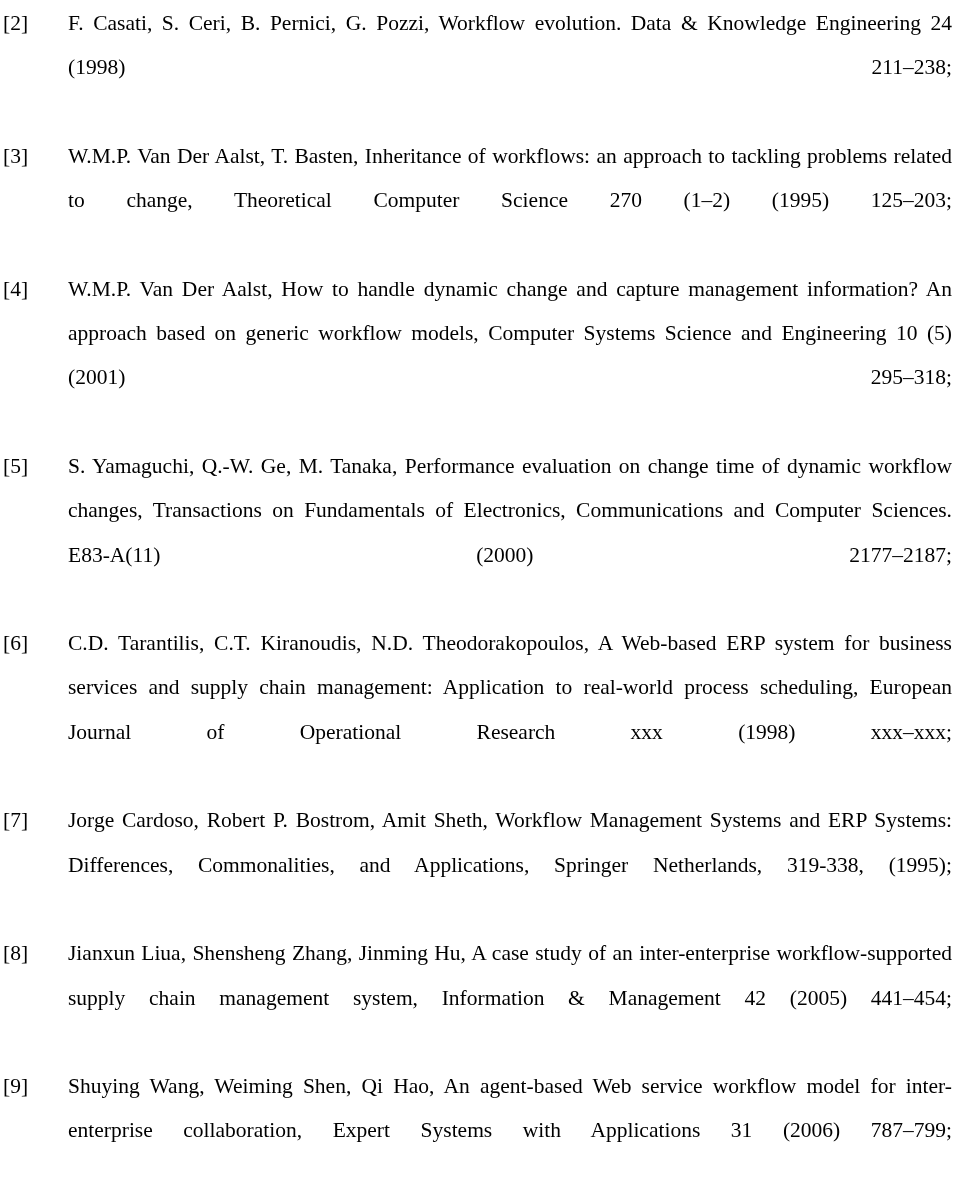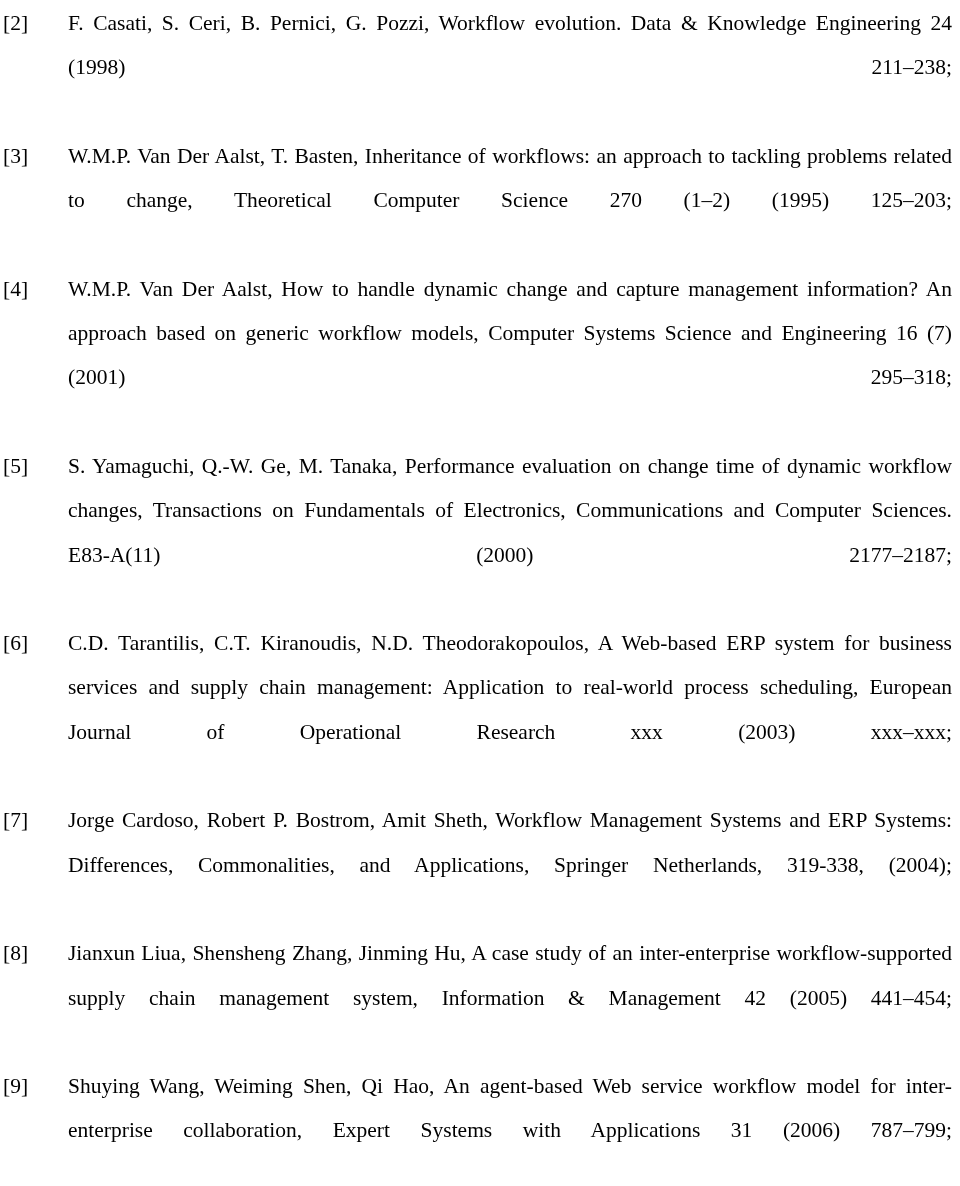--- a/index.html
+++ b/index.html
@@ -69,36 +69,36 @@
     <div class="ref-body">F. Casati, S. Ceri, B. Pernici, G. Pozzi, Workflow evolution. Data &amp; Knowledge Engineering 24 (1998) 211–238;</div>
   </div>
 
   <div class="reference-entry">
     <div class="ref-label">[3]</div>
     <div class="ref-body">W.M.P. Van Der Aalst, T. Basten, Inheritance of workflows: an approach to tackling problems related to change, Theoretical Computer Science 270 (1–2) (1995) 125–203;</div>
   </div>
 
   <div class="reference-entry">
     <div class="ref-label">[4]</div>
-    <div class="ref-body">W.M.P. Van Der Aalst, How to handle dynamic change and capture management information? An approach based on generic workflow models, Computer Systems Science and Engineering 16 (7) (2001) 295–318;</div>
+    <div class="ref-body">W.M.P. Van Der Aalst, How to handle dynamic change and capture management information? An approach based on generic workflow models, Computer Systems Science and Engineering 10 (5) (2001) 295–318;</div>
   </div>
 
   <div class="reference-entry">
     <div class="ref-label">[5]</div>
     <div class="ref-body">S. Yamaguchi, Q.-W. Ge, M. Tanaka, Performance evaluation on change time of dynamic workflow changes, Transactions on Fundamentals of Electronics, Communications and Computer Sciences. E83-A(11) (2000) 2177–2187;</div>
   </div>
 
   <div class="reference-entry">
     <div class="ref-label">[6]</div>
-    <div class="ref-body">C.D. Tarantilis, C.T. Kiranoudis, N.D. Theodorakopoulos, A Web-based ERP system for business services and supply chain management: Application to real-world process scheduling, European Journal of Operational Research xxx (2003) xxx–xxx;</div>
+    <div class="ref-body">C.D. Tarantilis, C.T. Kiranoudis, N.D. Theodorakopoulos, A Web-based ERP system for business services and supply chain management: Application to real-world process scheduling, European Journal of Operational Research xxx (1998) xxx–xxx;</div>
   </div>
 
   <div class="reference-entry">
     <div class="ref-label">[7]</div>
-    <div class="ref-body">Jorge Cardoso, Robert P. Bostrom, Amit Sheth, Workflow Management Systems and ERP Systems: Differences, Commonalities, and Applications, Springer Netherlands, 319-338, (2004);</div>
+    <div class="ref-body">Jorge Cardoso, Robert P. Bostrom, Amit Sheth, Workflow Management Systems and ERP Systems: Differences, Commonalities, and Applications, Springer Netherlands, 319-338, (1995);</div>
   </div>
 
   <div class="reference-entry">
     <div class="ref-label">[8]</div>
     <div class="ref-body">Jianxun Liua, Shensheng Zhang, Jinming Hu, A case study of an inter-enterprise workflow-supported supply chain management system, Information &amp; Management 42 (2005) 441–454;</div>
   </div>
 
   <div class="reference-entry">
     <div class="ref-label">[9]</div>
     <div class="ref-body">Shuying Wang, Weiming Shen, Qi Hao, An agent-based Web service workflow model for inter-enterprise collaboration, Expert Systems with Applications 31 (2006) 787–799;</div>

